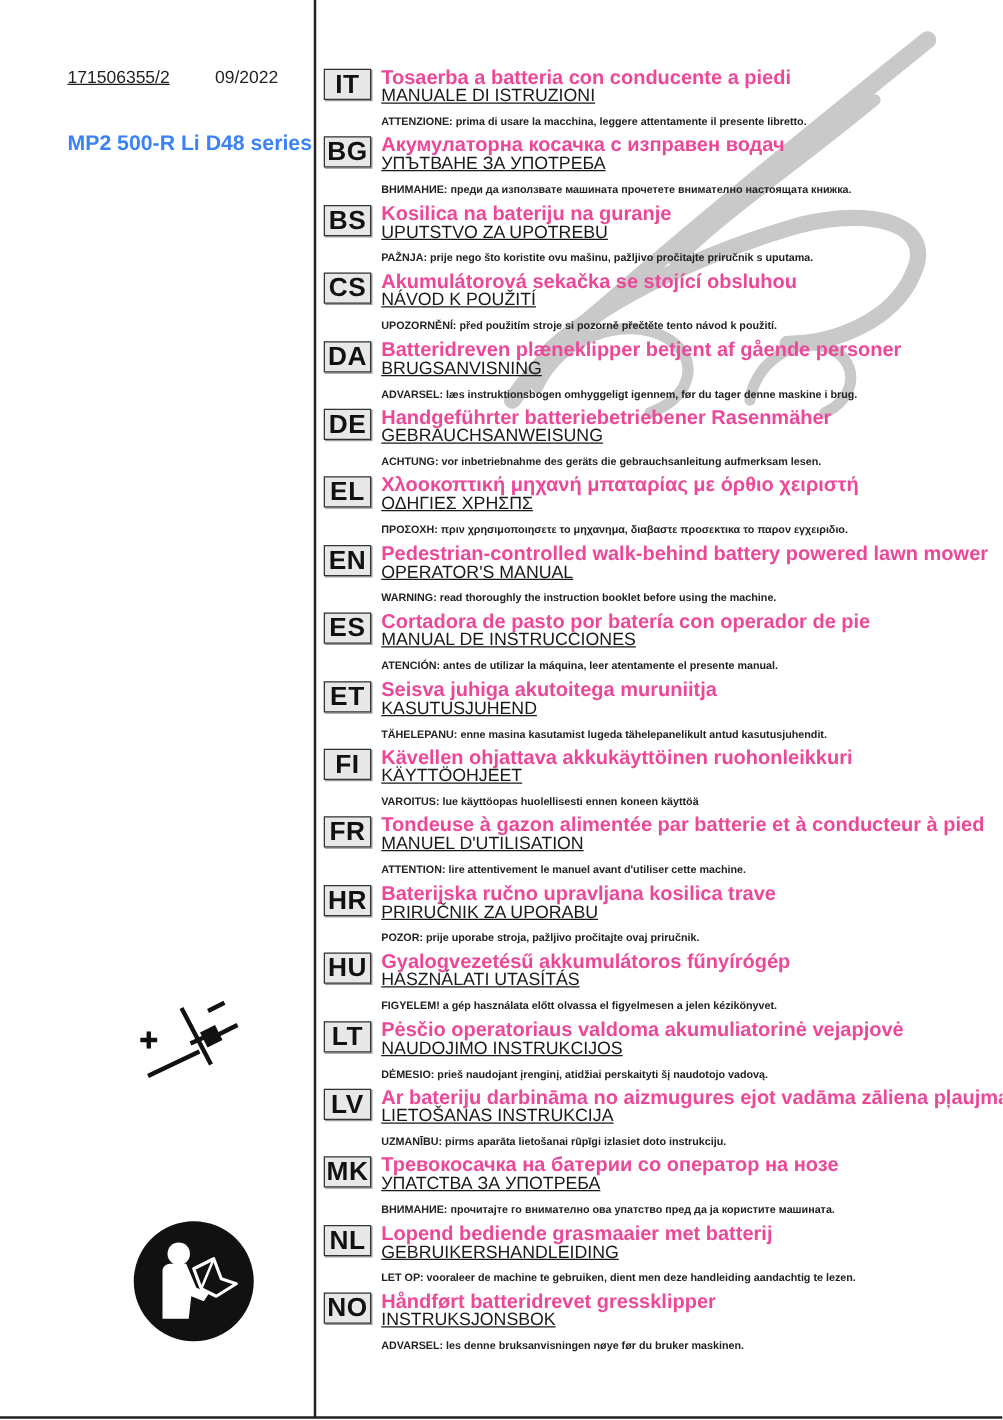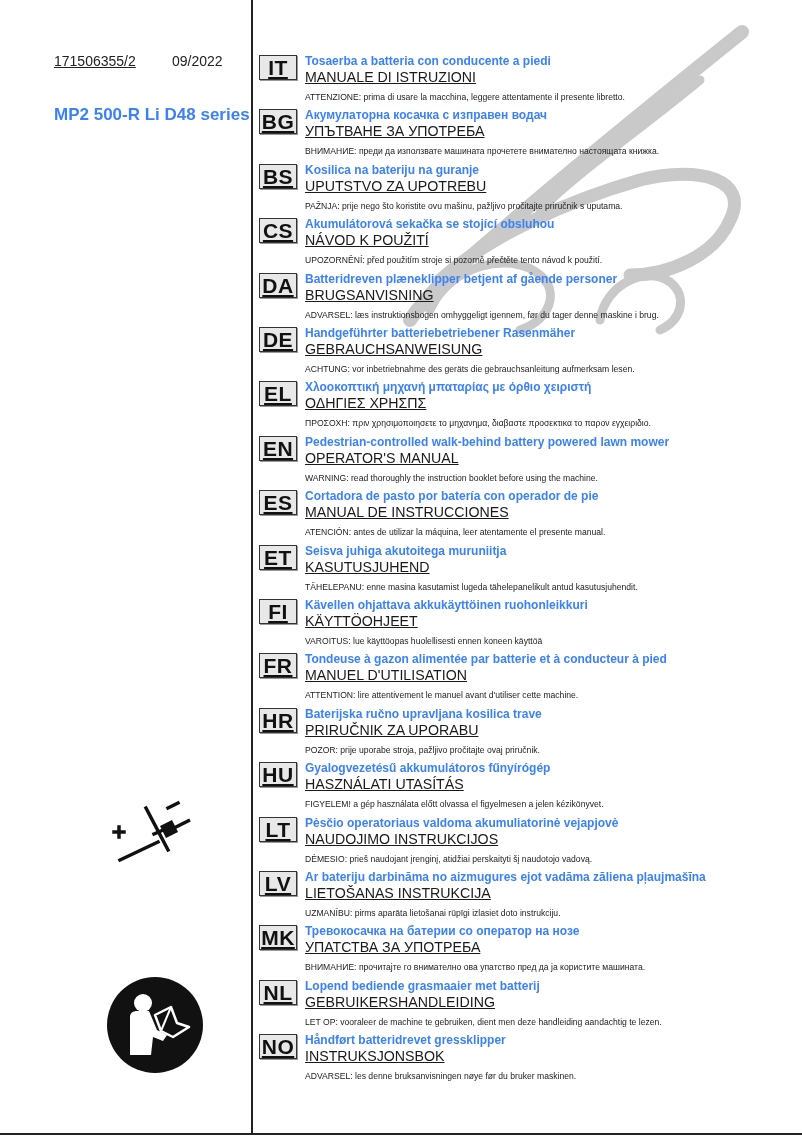--- a/index.html
+++ b/index.html
@@ -9,24 +9,24 @@
     .hline { position:absolute; left:0; top:1133px; width:802px; height:2px; background:#222; }
     .docinfo { position:absolute; left:54px; top:53px; font-size:14px; color:#222; }
     .docinfo .code { position:absolute; left:0; top:0; white-space:nowrap;text-decoration:underline; }
     .docinfo .date { position:absolute; left:118px; top:0; white-space:nowrap; }
     .model { position:absolute; left:54px; top:105px; font-size:17px; font-weight:bold; white-space:nowrap; color:#3b82f6; }
     .watermark { position:absolute; left:370px; top:20px; width:430px; height:320px; pointer-events:none; }
     .lang-list { position:absolute; left:258px; top:55px; width:540px; }
     .row { position:absolute; left:0; height:54px; width:540px; }
     .badge { position:absolute; left:1px; top:0; width:36px; height:23px; border:1px solid #333;
              background:#e8e8e8; box-shadow:1px 1px 0 #999; font-weight:bold; font-size:21px;
-             line-height:23px; text-align:center; color:#111; letter-spacing:0.5px;text-decoration:underline; }
-    .title { position:absolute; left:47px; top:-1px; font-size:12px; font-weight:bold; white-space:nowrap; color:#3b82f6; }
+             line-height:23px; text-align:center; color:#111; letter-spacing:0.5px; }
+    .title { position:absolute; left:47px; top:-1px; font-size:16px; font-weight:bold; white-space:nowrap; color:#ec4899; }
     .subtitle { position:absolute; left:47px; top:14px; font-size:14.2px; white-space:nowrap; color:#1a1a1a;text-decoration:underline; }
-    .warning { position:absolute; left:47px; top:37px; font-size:8.6px; font-weight:normal; white-space:nowrap; color:#222; }
+    .warning { position:absolute; left:47px; top:37px; font-size:8.6px; font-weight:bold; white-space:nowrap; color:#222; }
     .battery-icon { position:absolute; left:112px; top:800px; width:80px; height:70px; }
     .manual-icon { position:absolute; left:105px; top:975px; width:100px; height:100px; }
   </style>
 </head>
 <body>
 
 <svg class="watermark" viewBox="0 0 430 320">
   <g fill="none" stroke="#c9c9c9" stroke-linecap="round">
 
     <path d="M372 12 C 300 70, 200 150, 120 220 C 90 246, 60 270, 40 300" stroke-width="14"></path>

